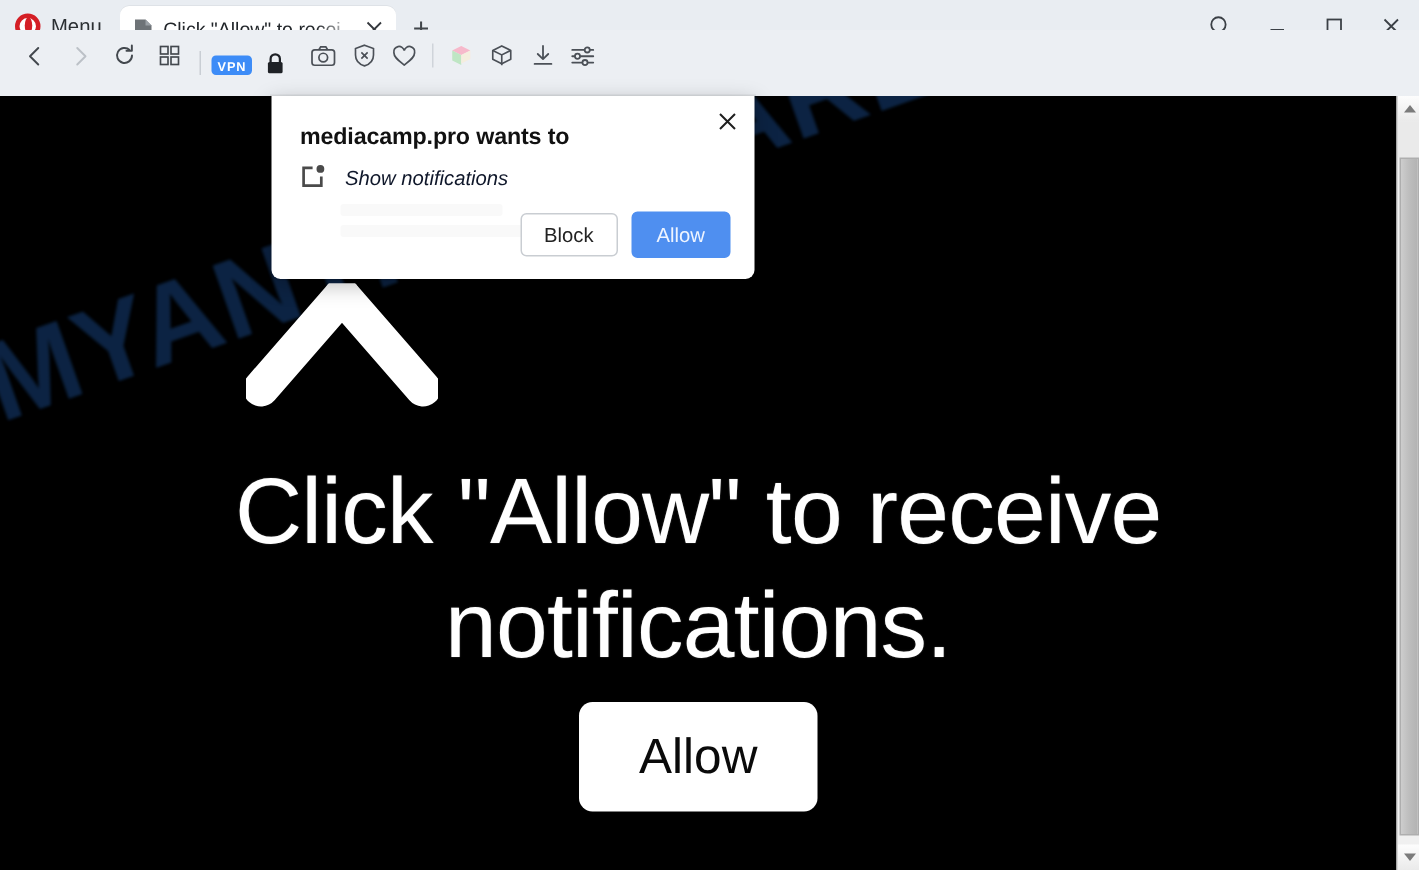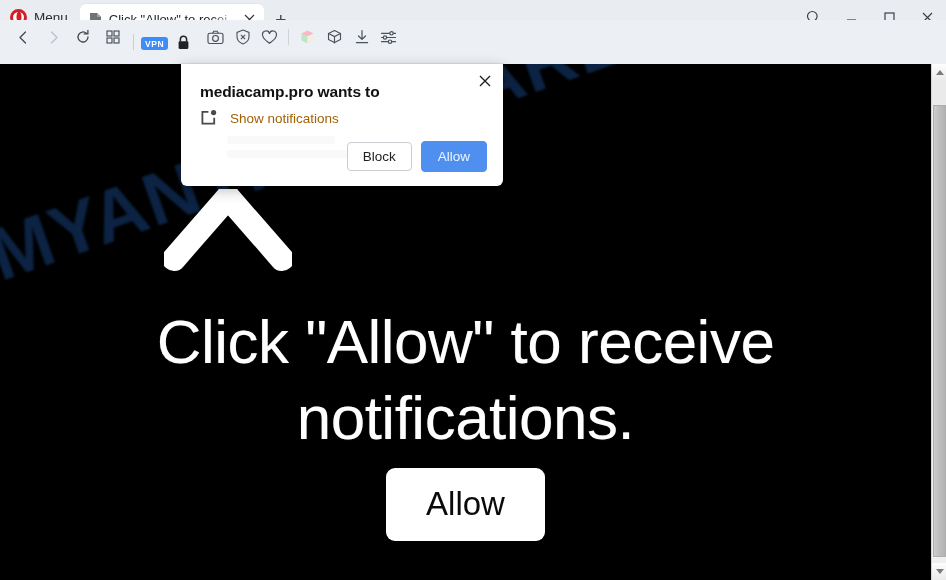--- a/index.html
+++ b/index.html
@@ -154,21 +154,21 @@
     color:#1f1f1f;
   }
   .perm-title {
     position:absolute; left:19px; top:19px;
     font-size:15.5px; font-weight:bold; color:#111; letter-spacing:-.1px;
   }
   .perm-row {
     position:absolute; left:19px; top:45px; display:flex; align-items:center; gap:12px;
   }
   .perm-icon { width:18px; height:18px; flex:0 0 auto; }
-  .perm-sub { font-size:13.5px; color:#a16207; }
+  .perm-sub { font-size:13.5px; color:#0f172a;font-style:italic; }
   .perm-actions {
     position:absolute; right:16px; bottom:14px; display:flex; gap:9px; align-items:center;
   }
   .btn-block {
     background:#fff; border:1px solid #c9cdd2; border-radius:4px;
     font-size:13.5px; color:#222; padding:6px 15px; cursor:pointer;
     font-family:Liberation Sans, sans-serif;
   }
   .btn-allow {
     background:#4f8ff0; border:1px solid #4f8ff0; border-radius:4px;

